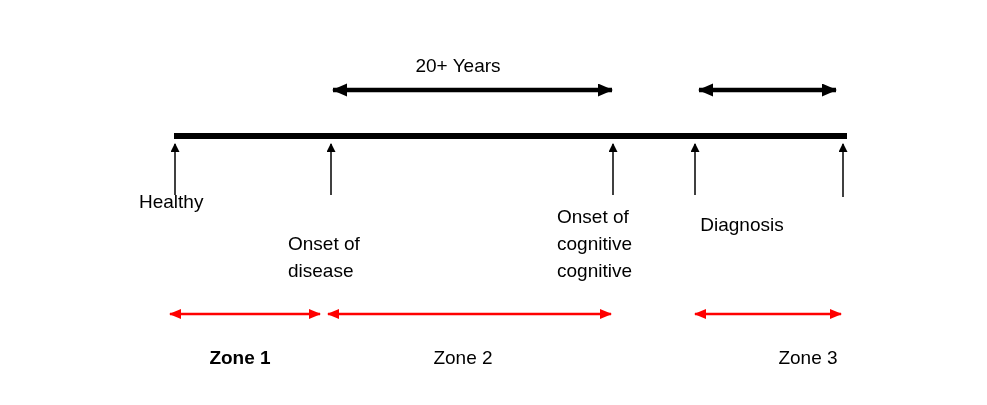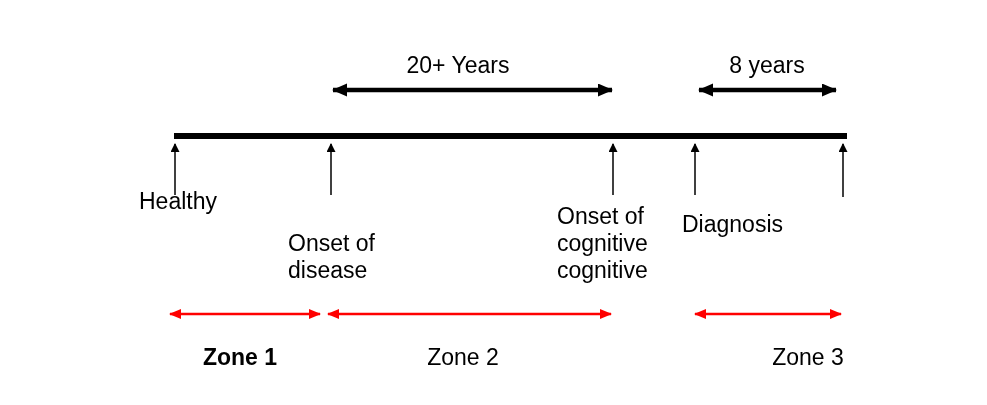--- a/index.html
+++ b/index.html
@@ -8,21 +8,21 @@
     width: 987px;
     height: 405px;
     background: #ffffff;
     font-family: "Liberation Sans", sans-serif;
     color: #000000;
     overflow: hidden;
   }
   .canvas svg { position: absolute; left: 0; top: 0; }
   .lbl {
     position: absolute;
-    font-size: 23px;
+    font-size: 19px;
     line-height: 27px;
     color: #000000;
     white-space: normal;
   }
   .lbl.center { transform: translateX(-50%); text-align: center; white-space: nowrap; }
 </style>
 </head>
 <body>
 
 <div class="canvas">
@@ -50,24 +50,23 @@
 
     <line x1="333" y1="90" x2="612" y2="90" stroke="#000000" stroke-width="4.5" marker-start="url(#ah-big)" marker-end="url(#ah-big)"></line>
     <line x1="699" y1="90" x2="836" y2="90" stroke="#000000" stroke-width="4.5" marker-start="url(#ah-big)" marker-end="url(#ah-big)"></line>
 
     <line x1="170" y1="314" x2="320" y2="314" stroke-width="2.5" marker-start="url(#ah-red)" marker-end="url(#ah-red)" stroke="#ff0000"></line>
     <line x1="328" y1="314" x2="611" y2="314" stroke-width="2.5" marker-start="url(#ah-red)" marker-end="url(#ah-red)" stroke="#ff0000"></line>
     <line x1="695" y1="314" x2="841" y2="314" stroke-width="2.5" marker-start="url(#ah-red)" marker-end="url(#ah-red)" stroke="#ff0000"></line>
   </svg>
 
   <div class="lbl center" style="left:458px; top:52px;">20+ Years</div>
-  <div class="lbl center" style="left:767px; top:52px;">8 years</div>
 
   <div class="lbl" style="left:139px; top:188px; width:90px;">Healthy</div>
   <div class="lbl" style="left:288px; top:202px; width:95px;margin-top:28px;">Onset of disease</div>
   <div class="lbl" style="left:557px; top:203px; width:100px;">Onset of cognitive cognitive</div>
-  <div class="lbl" style="left:682px; top:211px; width:120px;">Diagnosis</div>
+  <div class="lbl" style="left:682px; top:211px; width:120px;text-align:center;">Diagnosis</div>
 
   <div class="lbl center" style="left:240px; top:344px;font-weight:bold;">Zone 1</div>
   <div class="lbl center" style="left:455px; top:344px;margin-left:8px;">Zone 2</div>
   <div class="lbl center" style="left:808px; top:344px;">Zone 3</div>
 
 </div>
 
 </body></html>

